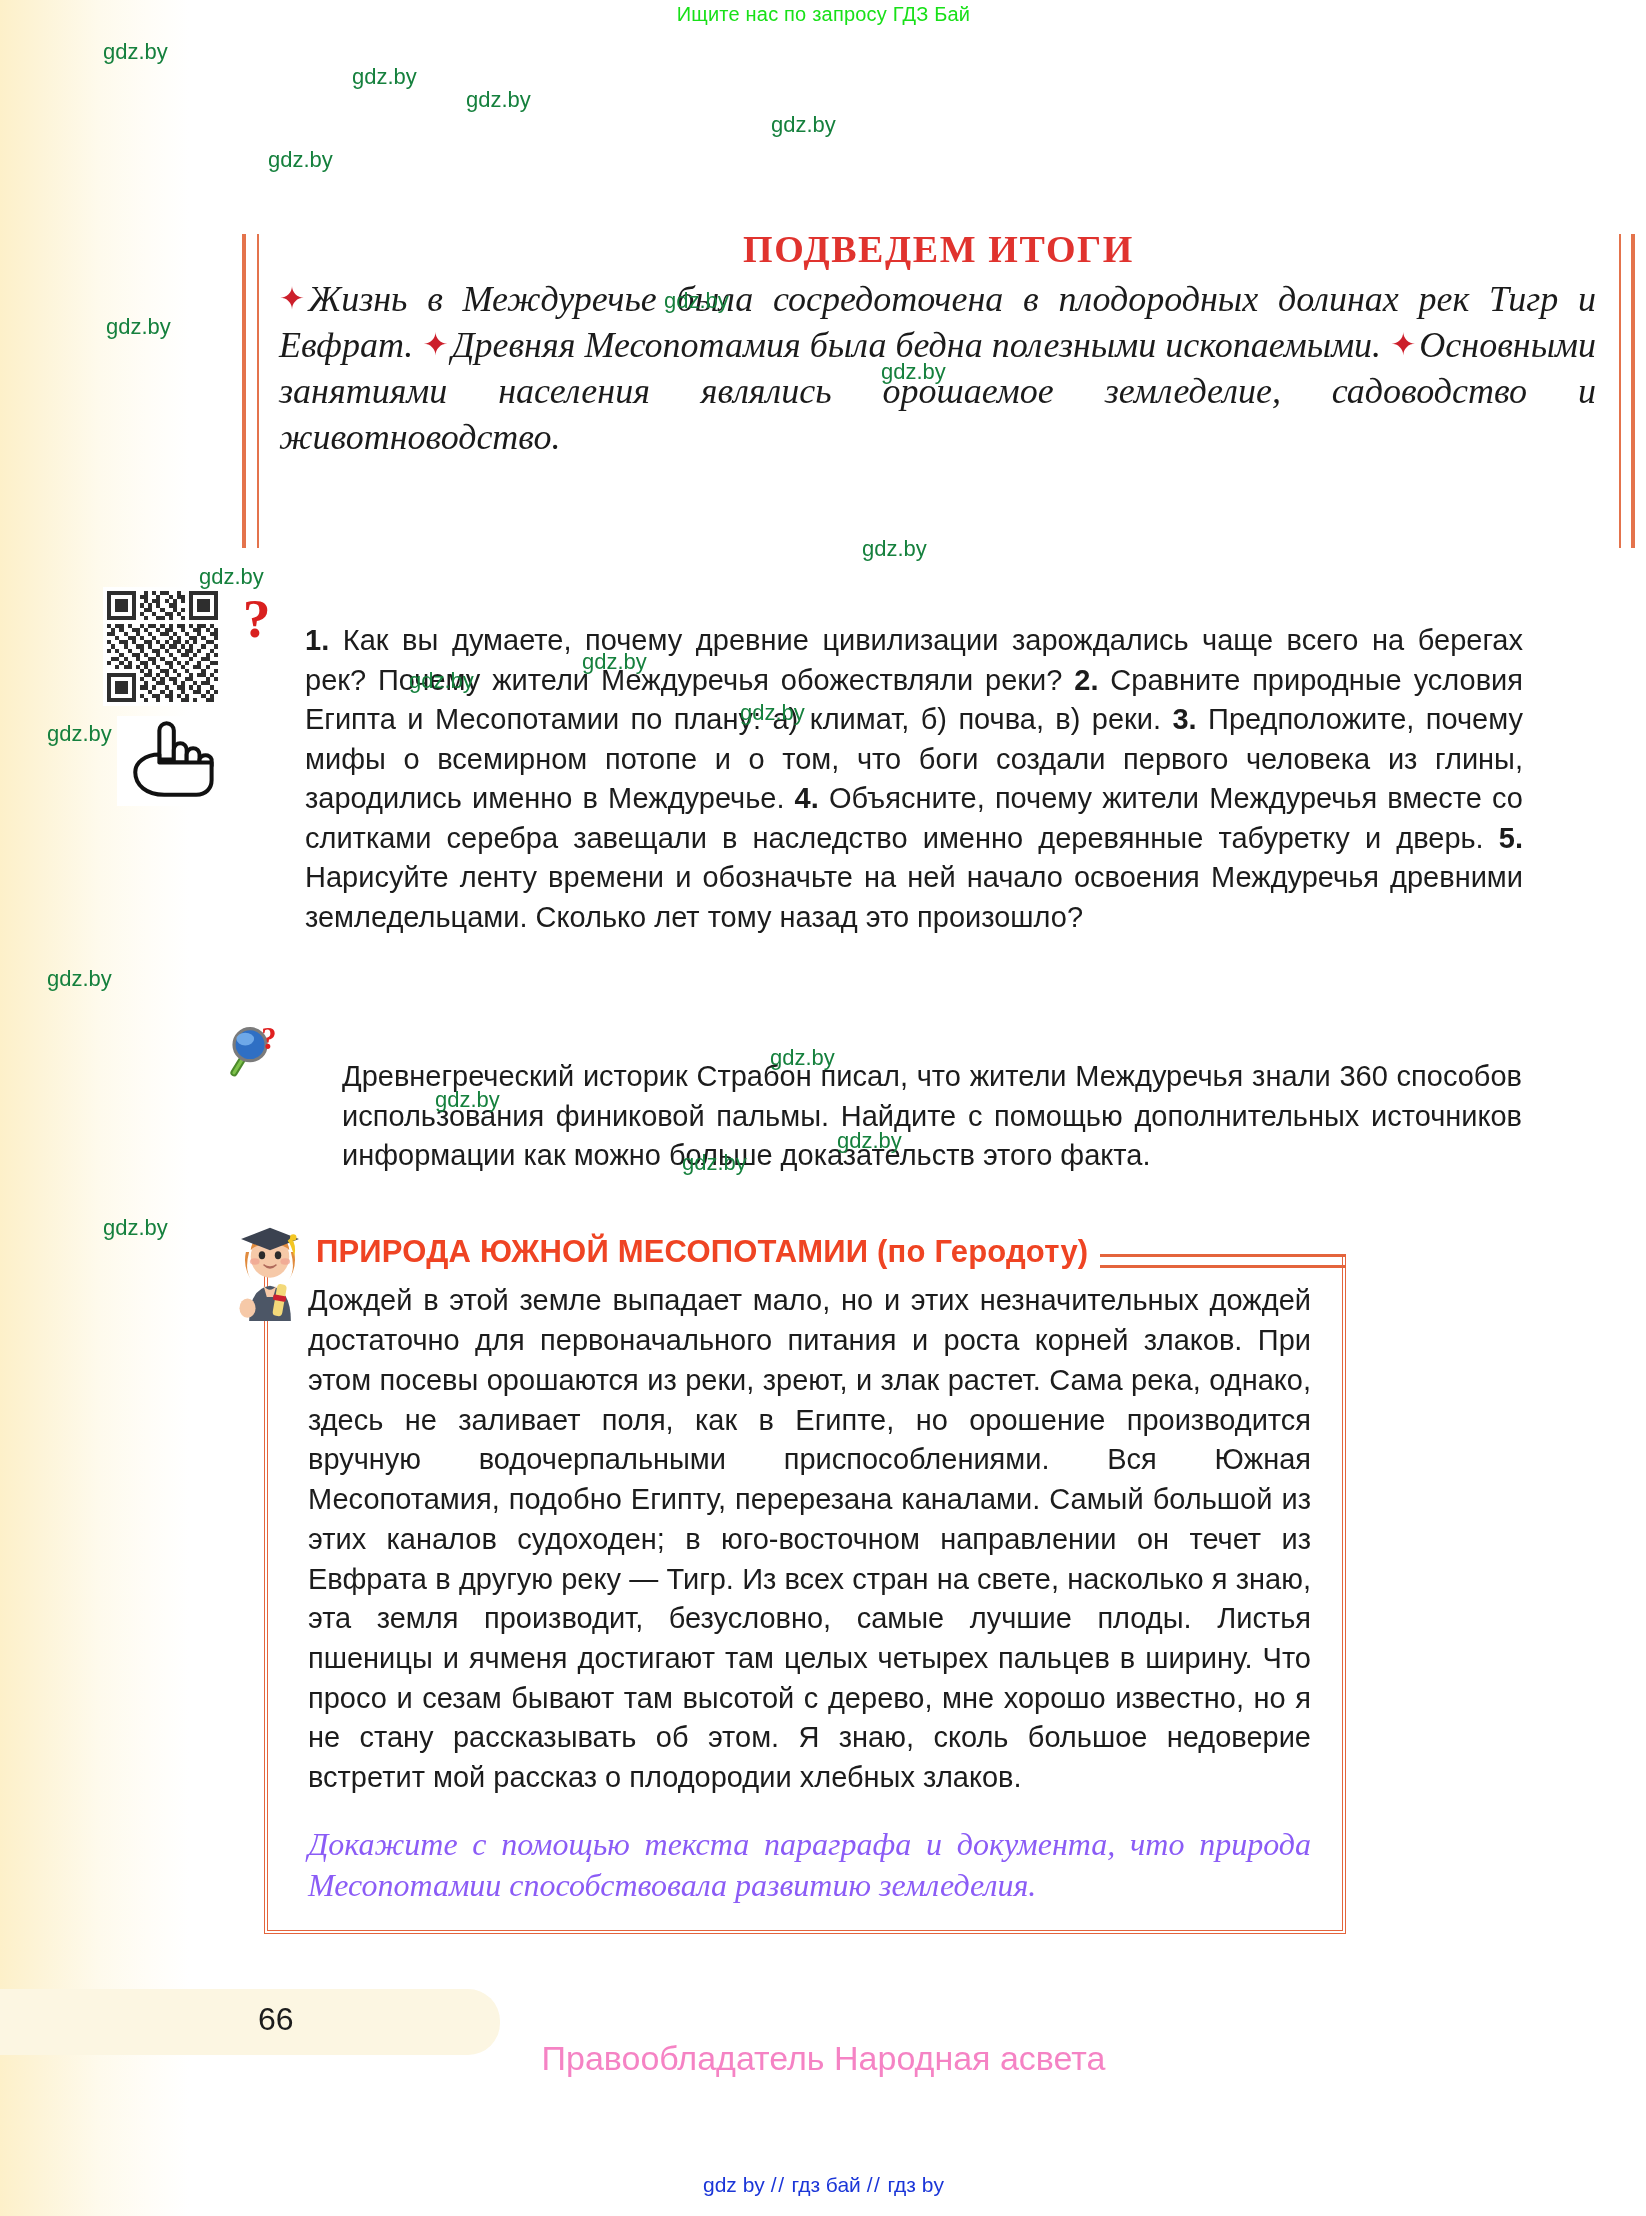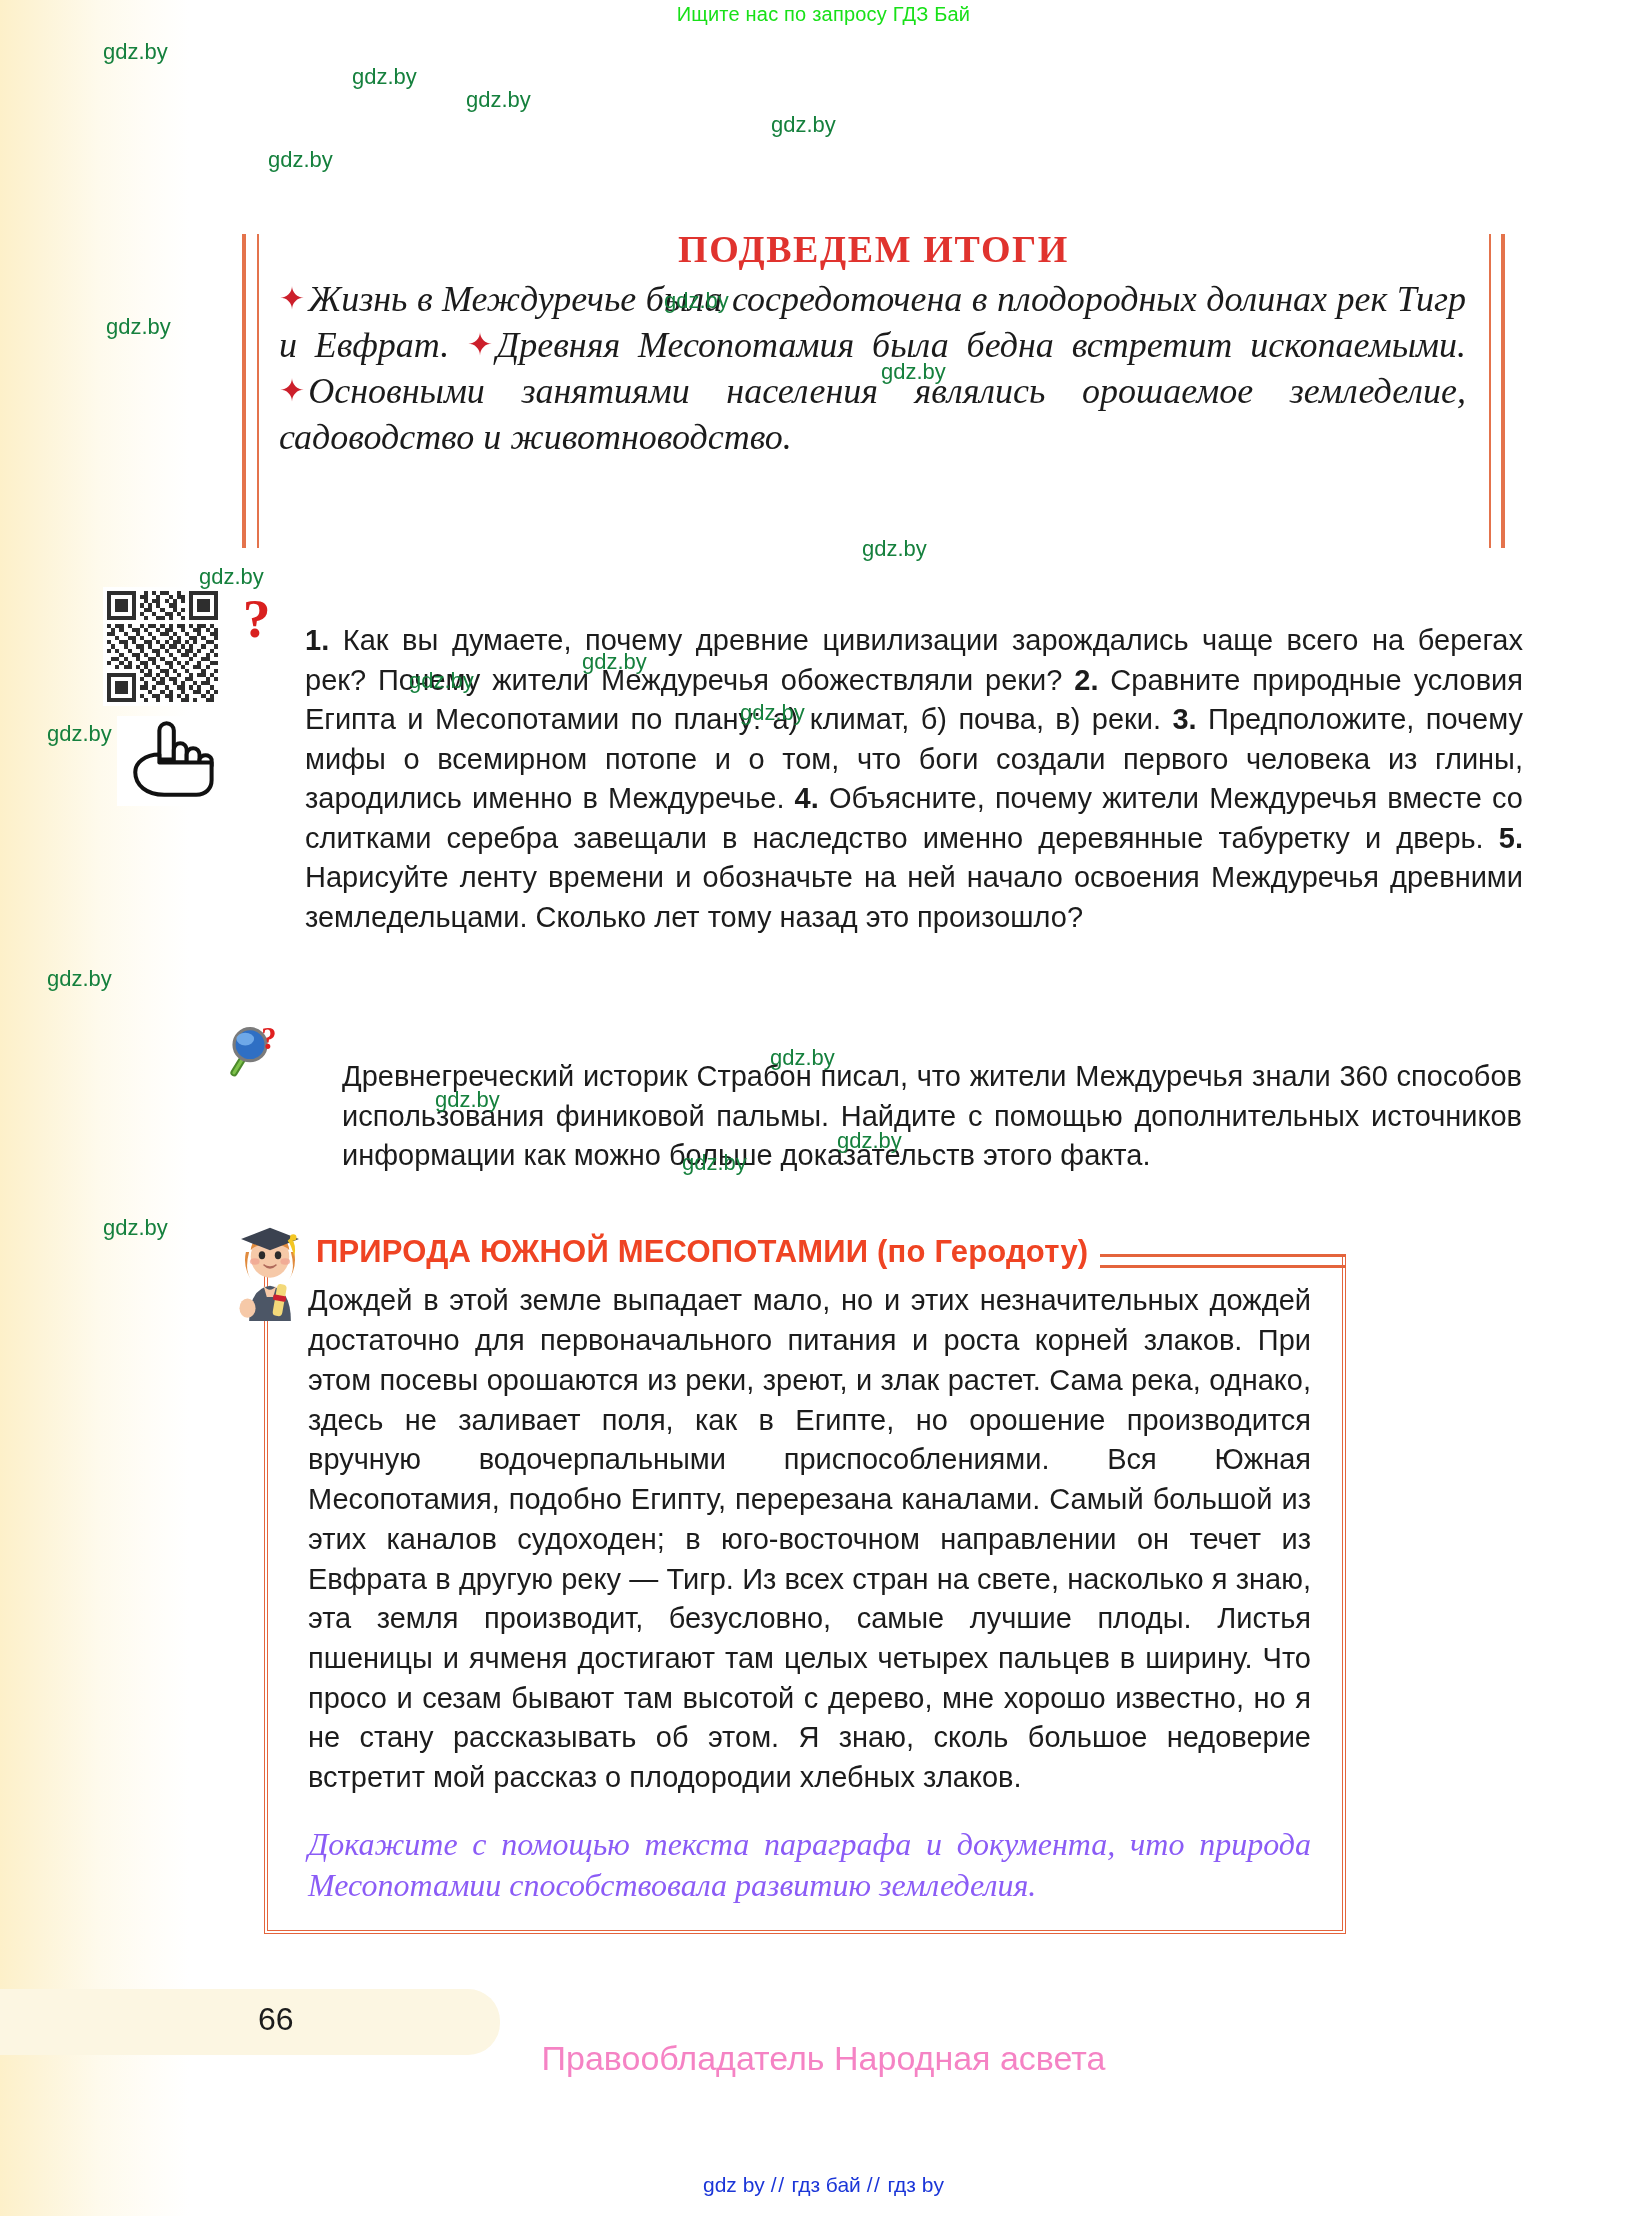--- a/index.html
+++ b/index.html
@@ -50,21 +50,21 @@
     color: #15803d;
     font-size: 22px;
     z-index: 30;
     white-space: nowrap;
   }
 
   
   .summary-wrap {
     position: absolute;
     left: 242px; top: 219px;
-    width: 1263px;
+    width: 1393px;
     z-index: 12;
   }
   .summary-rule-left {
     position: absolute;
     left: 0; top: 14.5px;
     width: 10.5px; height: 314px;
     border-left: 4px solid #e4734c;
     border-right: 2.4px solid #e4734c;
   }
   .summary-rule-right {
@@ -274,21 +274,21 @@
   </div>
 
   <div class="summary-wrap">
     <div class="summary-rule-left"></div>
     <div class="summary-rule-right"></div>
 
     <h1 class="summary-title">ПОДВЕДЕМ   ИТОГИ</h1>
 
     <p class="summary-body">
       <span class="diamond">✦</span><span>Жизнь в Междуречье была сосредоточена в плодородных долинах рек Тигр и Евфрат.</span>
-      <span class="diamond">✦</span><span>Древняя Месопотамия была бедна встретит ископаемыми.</span>
+      <span class="diamond">✦</span><span>Древняя Месопотамия была бедна полезными ископаемыми.</span>
       <span class="diamond">✦</span><span>Основными занятиями населения являлись орошаемое земледелие, садоводство и животноводство.</span>
     </p>
   </div>
 
   <div class="qr-box">
     <svg width="119" height="119" viewBox="0 0 29 29" shape-rendering="crispEdges">
       <rect width="29" height="29" fill="#ffffff"></rect>
       <g fill="#2e2e2e">
         <rect x="1" y="1" width="7" height="7"></rect>
           <rect x="2" y="2" width="5" height="5" fill="#ffffff"></rect>

